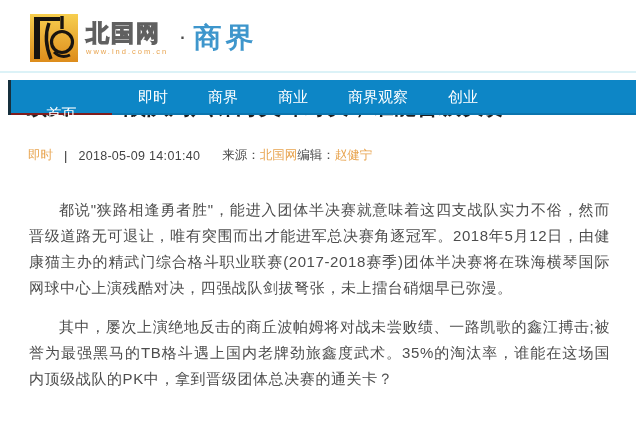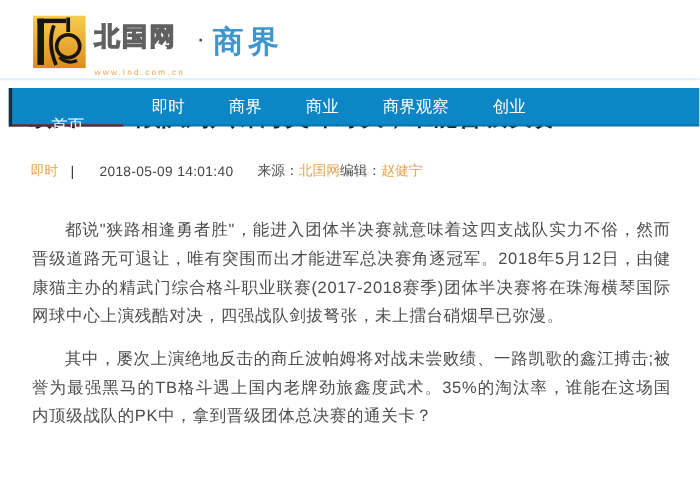--- a/index.html
+++ b/index.html
@@ -42,21 +42,21 @@
     font-size: 23px;
     font-weight: bold;
     letter-spacing: 2px;
     color: #ffffff;
     -webkit-text-stroke: 1.2px #606060;
     text-stroke: 1.2px #606060;
     line-height: 1;
   }
   .site-url {
     display: block;
-    margin-top: 17px;
+    margin-top: 3px;
     font-size: 7.5px;
     letter-spacing: 2px;
     color: #e8a44f;
     line-height: 1;
   }
   .channel {
     margin-left: 12px;
     margin-top: 10px;
     font-size: 28px;
     font-weight: bold;
@@ -126,21 +126,21 @@
   .meta {
     margin: 27px 0 0 28px;
     font-size: 12.5px;
     color: #4a4a4a;
     display: flex;
     align-items: center;
     white-space: nowrap;
   }
   .meta .accent { color: #e8a44f; }
   .meta .pipe { color: #333333; margin: 0 11px; font-size: 13px; }
-  .meta .dt { color: #444444; letter-spacing: 0.3px; margin-left: 12px; }
+  .meta .dt { color: #444444; letter-spacing: 0.3px; }
   .meta .lbl { margin-left: 22px; color: #4a4a4a; }
   .meta .lbl.tight { margin-left: 0; text-align: right; }
 
   .article-body {
     margin: 33px 26px 0 29px;
   }
   .article-body p {
     font-size: 15px;
     line-height: 26px;
     color: #4d4d4d;

